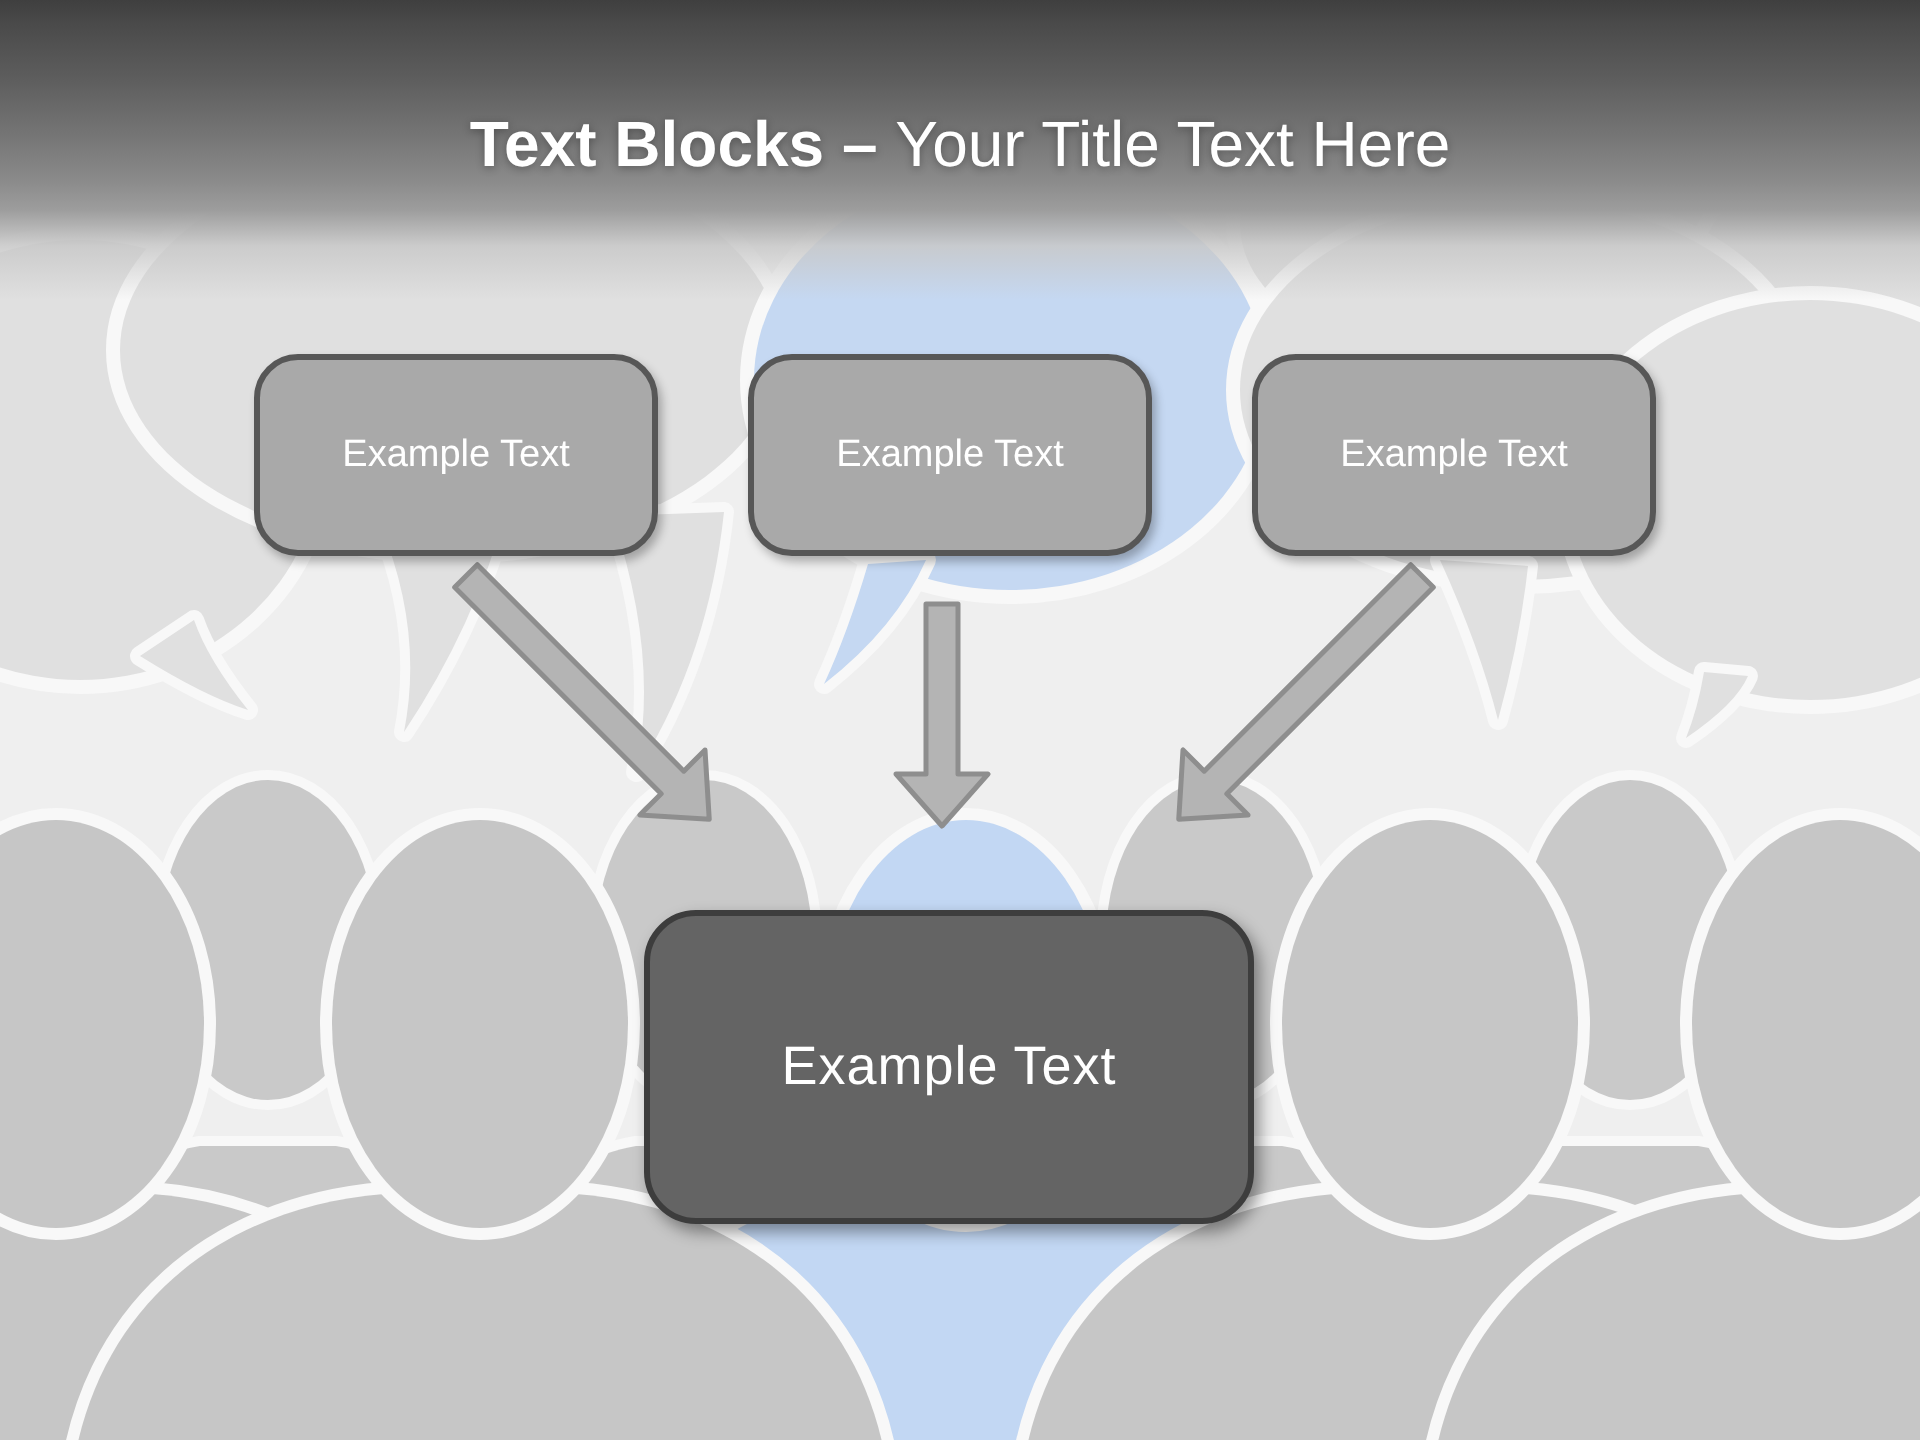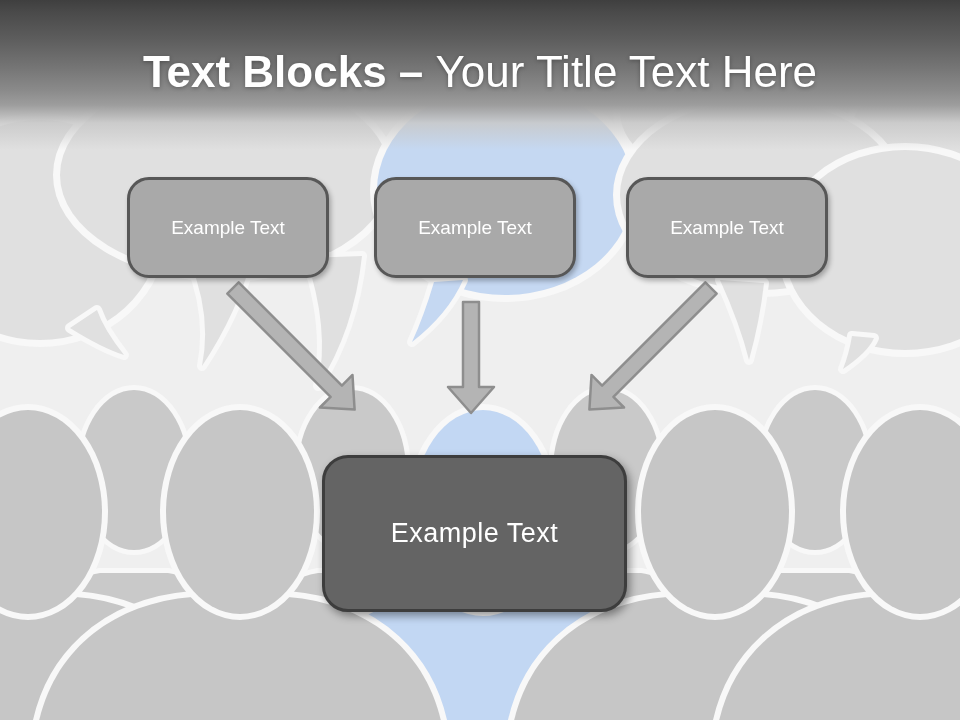--- a/index.html
+++ b/index.html
@@ -18,21 +18,21 @@
       #5d5d5d 26%,
       #757575 45%,
       #8a8a8a 60%,
       #9d9d9d 70%,
       rgba(200,200,200,0.85) 82%,
       rgba(240,240,240,0.0) 100%);
     z-index:3;
   }
   .title{
     position:absolute;left:0;top:52px;width:960px;
-    text-align:center;color:#ffffff;font-size:44px;line-height:40px;
+    text-align:center;color:#ffffff;font-size:32px;line-height:40px;
     text-shadow:0 1px 4px rgba(0,0,0,0.30);
     white-space:nowrap;
   }
   .title .t-bold{font-weight:bold;}
   .title .t-reg{font-weight:normal;}
   
   .src-box{
     position:absolute;top:177px;width:202px;height:101px;
     background:#a9a9a9;border:3px solid #575757;border-radius:22px;
     box-sizing:border-box;

